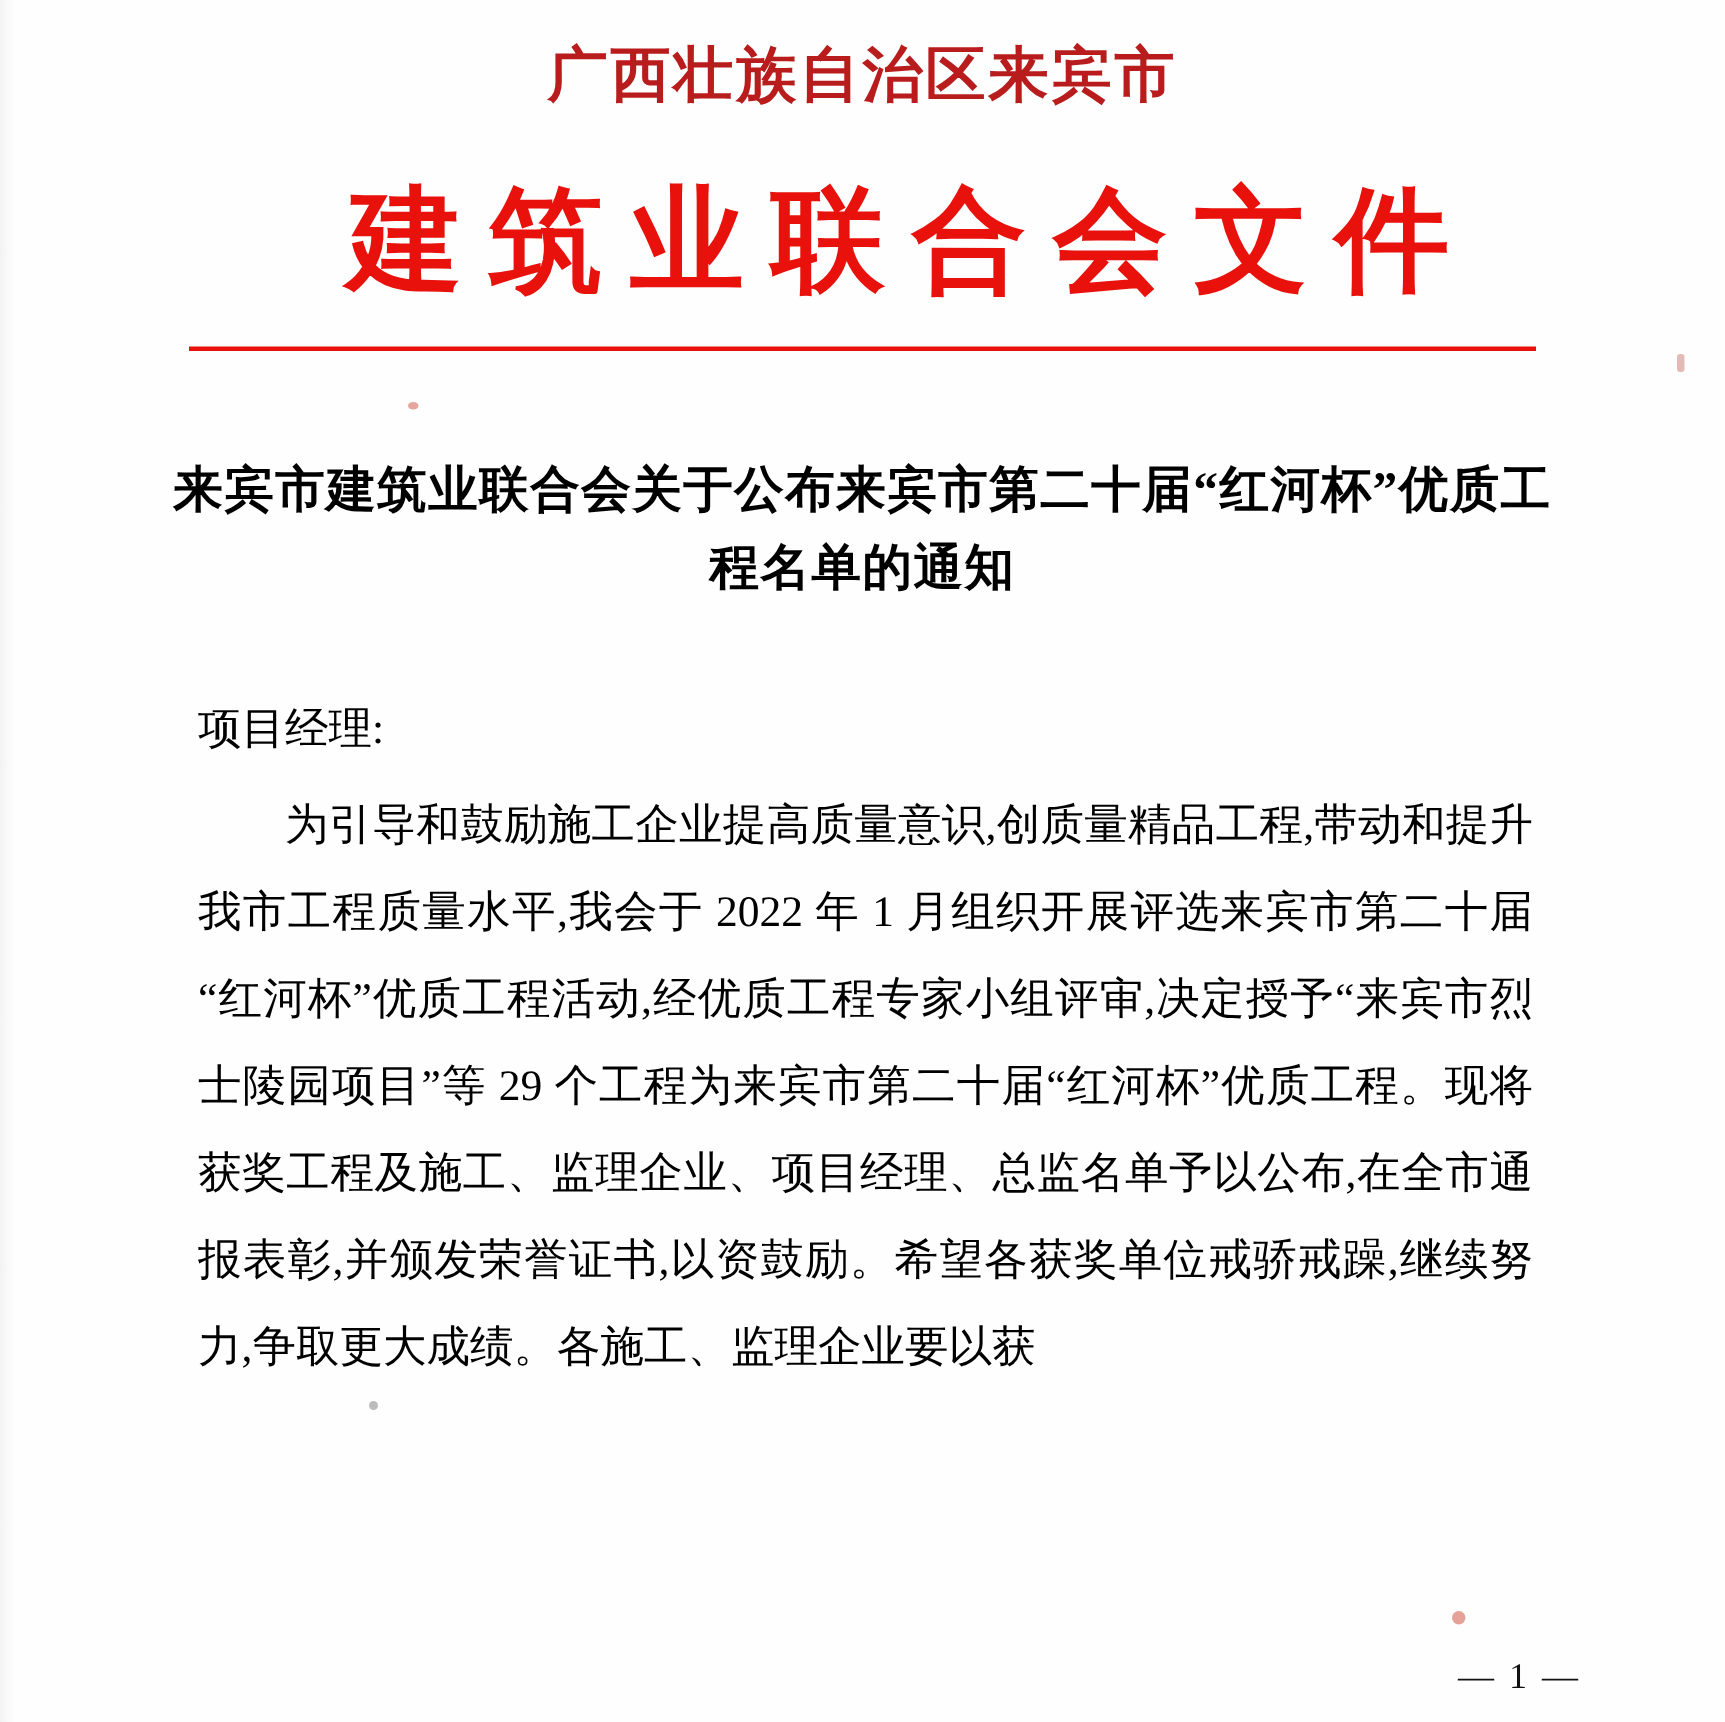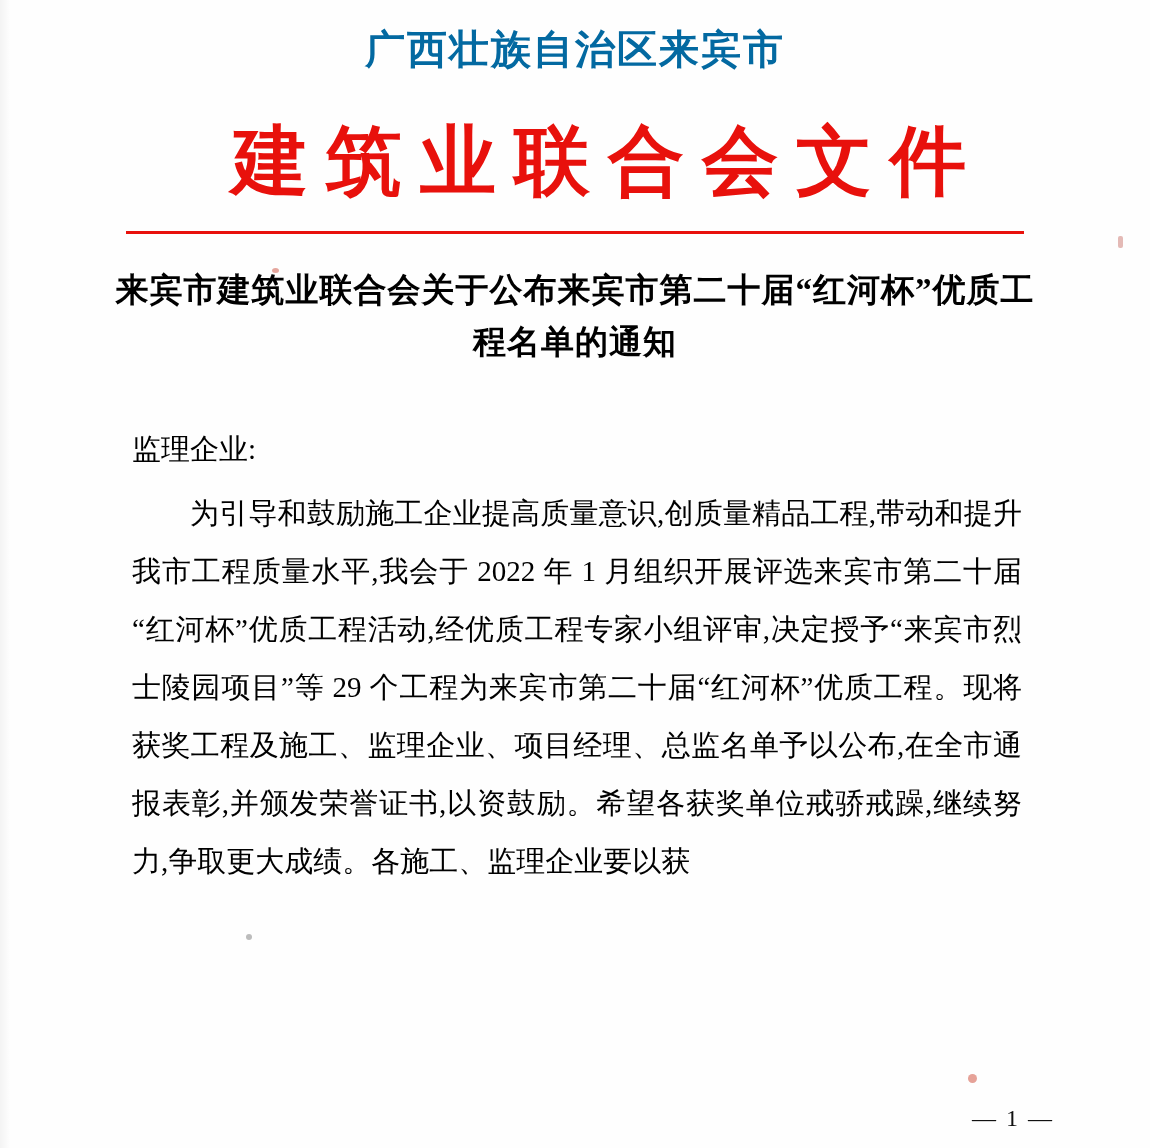--- a/index.html
+++ b/index.html
@@ -23,21 +23,21 @@
   }
 
   
   .masthead {
     text-align: center;
     padding-top: 26px;
   }
   .org-line {
     font-family: "Liberation Serif", "DejaVu Serif", serif;
     font-weight: bold;
-    color: #0369a1;
+    color: #b91c1c;
     font-size: 40px;
     letter-spacing: 2px;
     line-height: 1.2;
   }
   .doc-title-big {
     margin-top: 44px;
     font-family: "Liberation Serif", "DejaVu Serif", serif;
     font-weight: bold;
     color: #e8110c;
     font-size: 76px;
@@ -54,21 +54,21 @@
   }
   .red-rule {
     margin: 26px auto 0 auto;
     width: 898px;
     height: 3px;
     background: #e8110c;
   }
 
   
   .title-block {
-    margin-top: 31px;
+    margin-top: 68px;
     text-align: center;
     font-weight: bold;
     font-size: 33px;
     line-height: 1.55;
     letter-spacing: 1px;
     color: #000;
     padding: 0 110px;
   }
 
   
@@ -125,21 +125,21 @@
 
   <div class="masthead">
     <div class="org-line">广西壮族自治区来宾市</div>
     <div class="doc-title-big">建筑业联合会文件</div>
     <div class="red-rule"></div>
   </div>
 
   <div class="title-block">来宾市建筑业联合会关于公布来宾市第二十届“红河杯”优质工程名单的通知</div>
 
   <div class="body-block">
-    <p class="salutation">监理企业:</p>
+    <p class="salutation">项目经理:</p>
     <p class="para">为引导和鼓励施工企业提高质量意识,创质量精品工程,带动和提升我市工程质量水平,我会于 2022 年 1 月组织开展评选来宾市第二十届“红河杯”优质工程活动,经优质工程专家小组评审,决定授予“来宾市烈士陵园项目”等 29 个工程为来宾市第二十届“红河杯”优质工程。现将获奖工程及施工、监理企业、项目经理、总监名单予以公布,在全市通报表彰,并颁发荣誉证书,以资鼓励。希望各获奖单位戒骄戒躁,继续努力,争取更大成绩。各施工、监理企业要以获</p>
   </div>
 
   <div class="page-footer">— 1 —</div>
 
   <span class="speck s1"></span>
   <span class="speck s2"></span>
   <span class="speck s3"></span>
   <span class="speck s4"></span>
 

